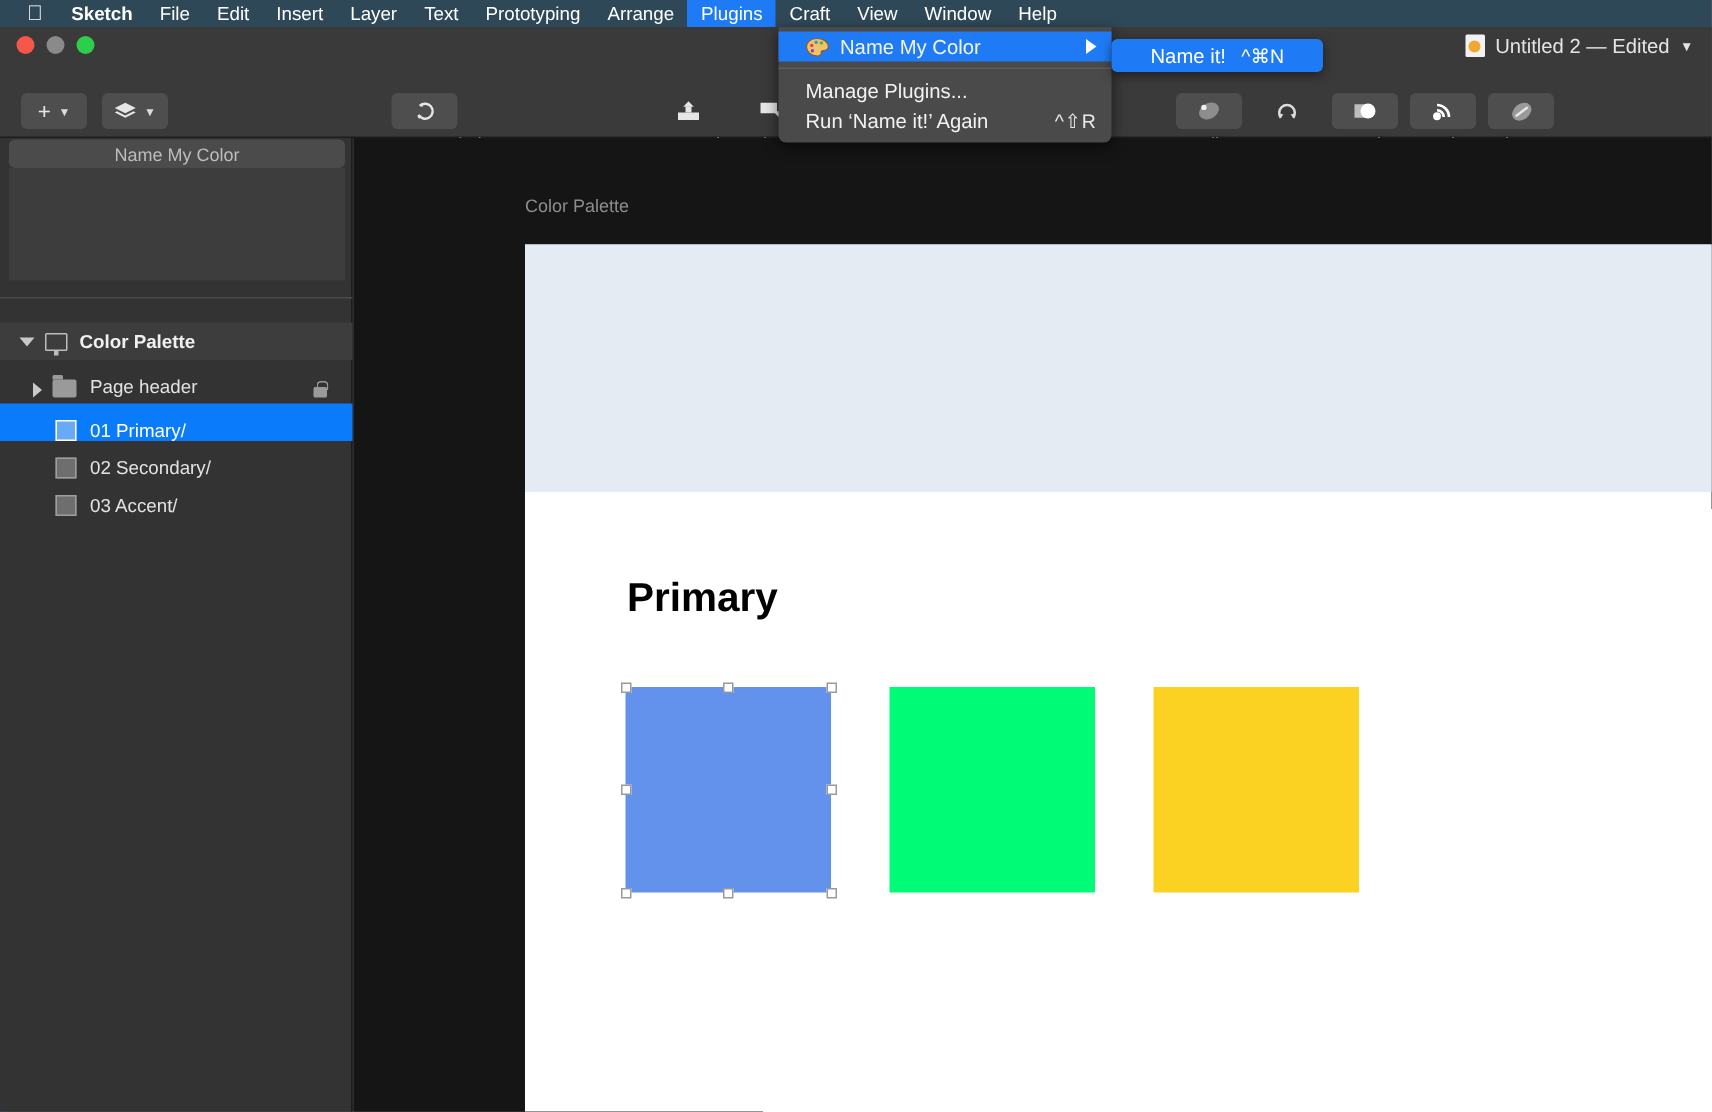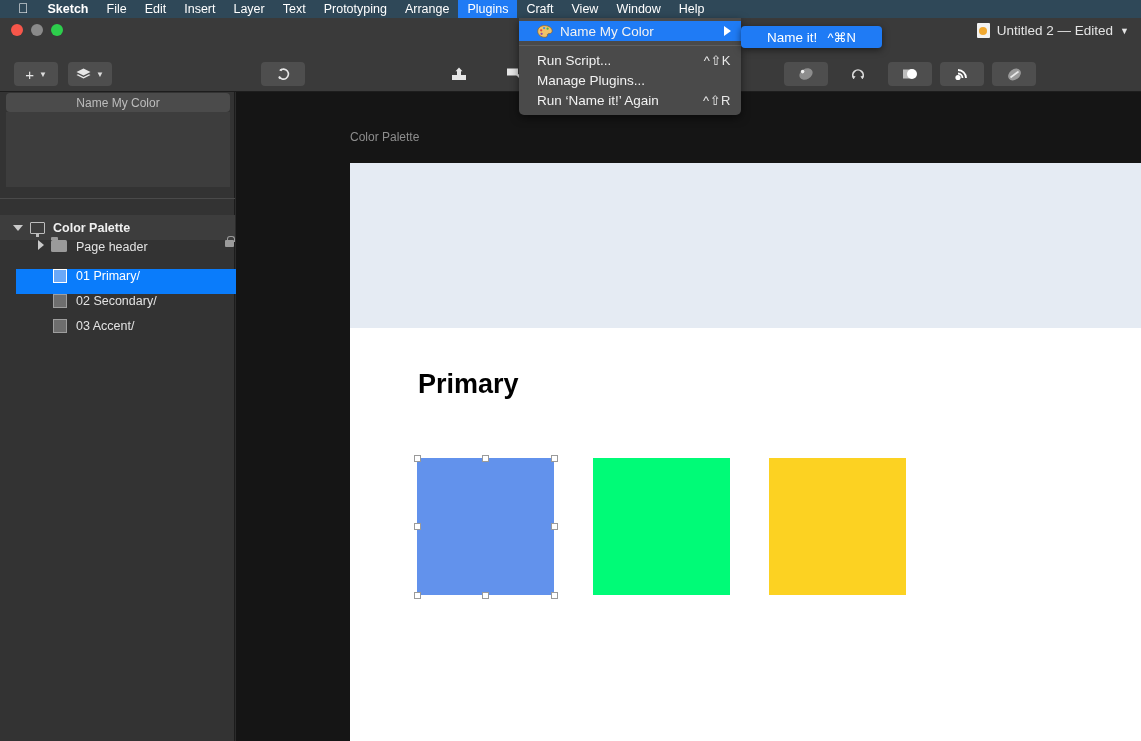--- a/index.html
+++ b/index.html
@@ -140,22 +140,22 @@
     width: 15px; height: 12px;
     border: 1.6px solid #bdbdbd; border-radius: 1px;
     margin-right: 8px; position: relative;
   }
   #artboard-icon::after {
     content:""; position:absolute; left:5px; top:11.5px;
     width:3px; height:3px; background:#bdbdbd;
   }
 
   .layer-row {
-    position: absolute; left: 16px; width: 235px; height: 25px;
-    display: flex; align-items: flex-start;
+    position: absolute; left: 0; width: 235px; height: 25px;
+    display: flex; align-items: flex-end;
     color: #e2e2e2; font-size: 12.5px;
   }
   .layer-row.selected { background: #0a7cfb; color: #ffffff; }
   .folder-icon {
     width: 16px; height: 12px; background: #9a9a9a;
     border-radius: 1.5px; margin-right: 9px; position: relative;
   }
   .folder-icon::before {
     content:""; position:absolute; left:0; top:-3px;
     width:7px; height:3px; background:#9a9a9a; border-radius:1px 1px 0 0;
@@ -197,21 +197,21 @@
     width: 791px; height: 165px;
     background: #e5ebf3;
   }
   #big-title {
     position: absolute; left: 79px; top: 46px;
     font-size: 58px; font-weight: bold;
     letter-spacing: -1.5px;
     color: #000000;
   }
   #primary-heading {
-    position: absolute; left: 68px; top: 206px;
+    position: absolute; left: 68px; top: 220px;
     font-size: 27px; font-weight: bold;
     color: #000000;
   }
   .swatch { position: absolute; top: 295px; width: 137px; height: 137px; }
   #swatch-0 { left: 67px; }
   #swatch-1 { left: 243px; }
   #swatch-2 { left: 419px; }
 
   .handle {
     position: absolute; width: 7px; height: 7px;
@@ -478,24 +478,20 @@
         <circle cx="4.6" cy="8.8" r="1.15" fill="#8e44ad"></circle>
       </svg>
     </span>
     <span>Name My Color</span>
     <span class="submenu-arrow"></span>
   </div>
 
   <div class="mi-sep"></div>
 
   <div class="mi">
-    <span>Run Script...</span>
-    <span class="shortcut">^⇧K</span>
-  </div>
-  <div class="mi">
     <span>Manage Plugins...</span>
     <span class="shortcut"></span>
   </div>
   <div class="mi">
     <span>Run ‘Name it!’ Again</span>
     <span class="shortcut">^⇧R</span>
   </div>
 </div>
 
 <div id="submenu">

